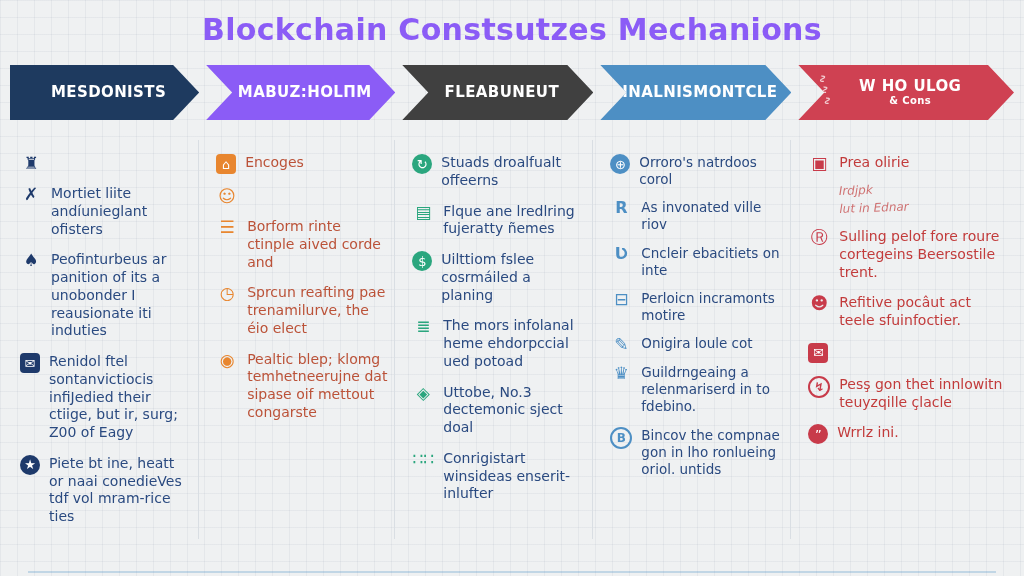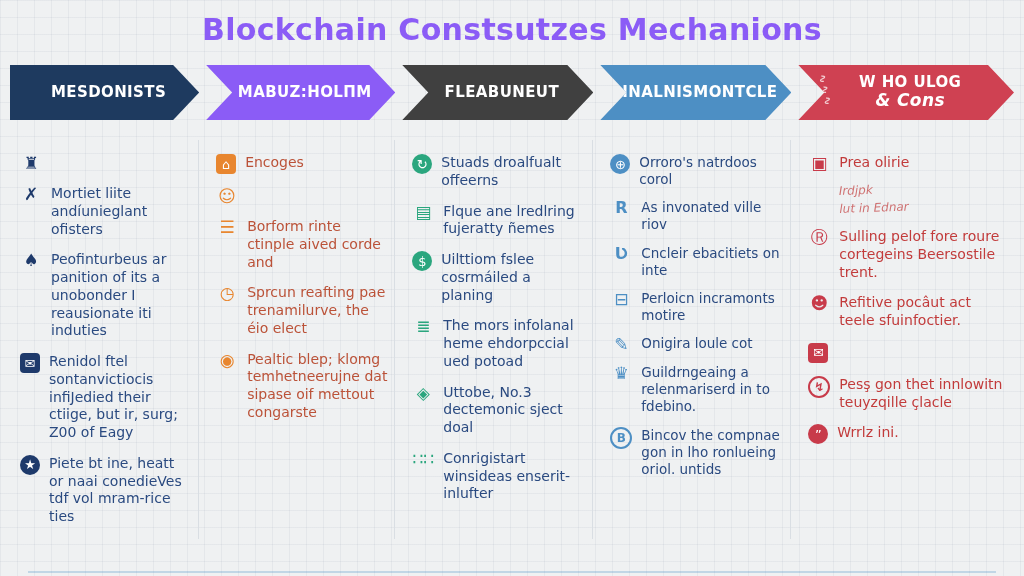--- a/index.html
+++ b/index.html
@@ -27,21 +27,21 @@
   .arrow{
     position:relative;height:55px;
     display:flex;align-items:center;justify-content:center;
     color:#fff;font-weight:700;font-size:15px;letter-spacing:.4px;
     clip-path:polygon(0 0, calc(100% - 26px) 0, 100% 50%, calc(100% - 26px) 100%, 0 100%, 26px 50%);
   }
   .arrow.first{
     clip-path:polygon(0 0, calc(100% - 26px) 0, 100% 50%, calc(100% - 26px) 100%, 0 100%);
   }
   .arrow-label{text-align:center;line-height:1.15;padding:0 8px 0 16px;}
-  .arrow-label .l2{display:block;font-size:17px;font-style:italic;}
+  .arrow-label .l2{display:block;font-size:10px;}
   .scribble{
     position:absolute;left:30px;top:8px;
     transform:rotate(78deg);transform-origin:left top;
     color:rgba(255,255,255,.75);font-size:11px;letter-spacing:2px;
   }
   .cols{margin-top:20px;align-items:stretch;min-height:392px;}
   .col{padding:14px 6px 0 10px;}
   .col:not(:last-child){border-right:1px solid #d9dee3;}
   .item{display:flex;gap:9px;margin-bottom:13px;font-size:14px;line-height:1.27;}
   .col.tight .item{margin-bottom:11px;font-size:13.5px;}

